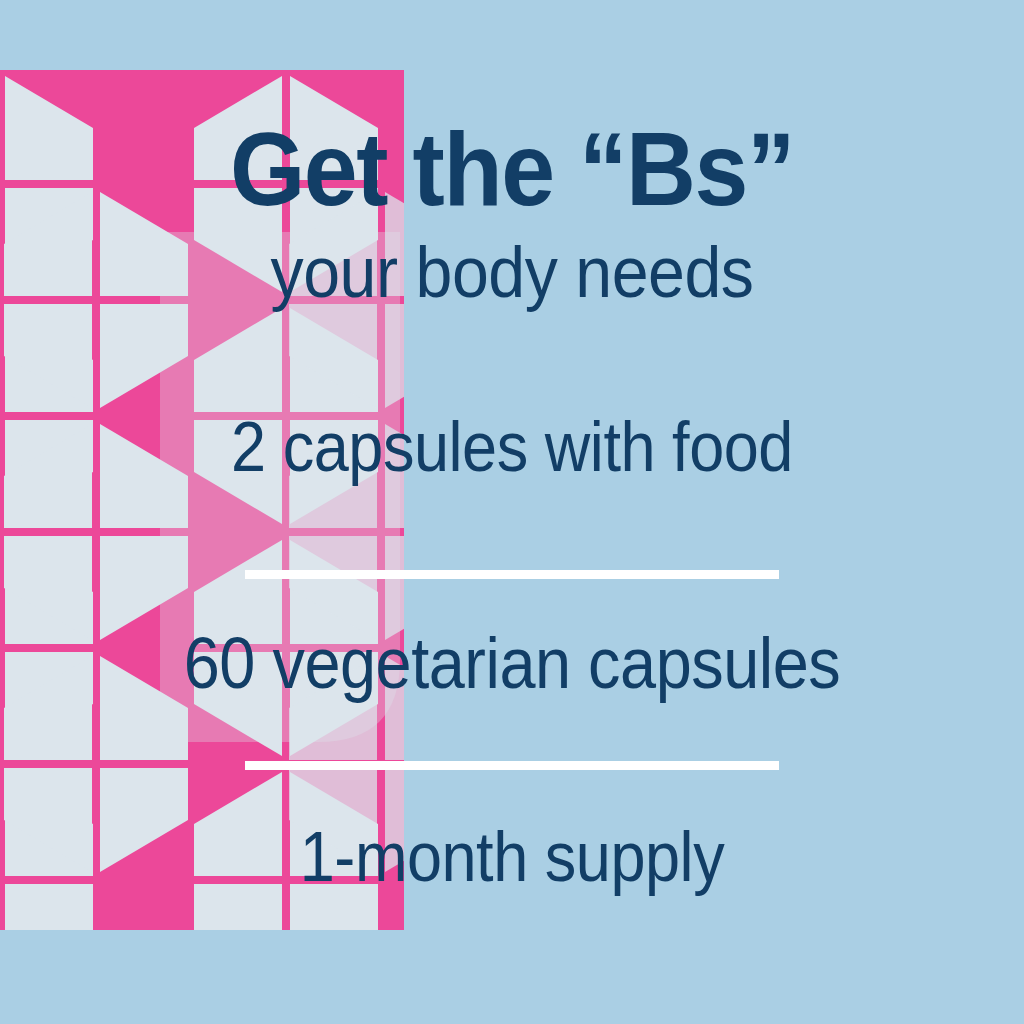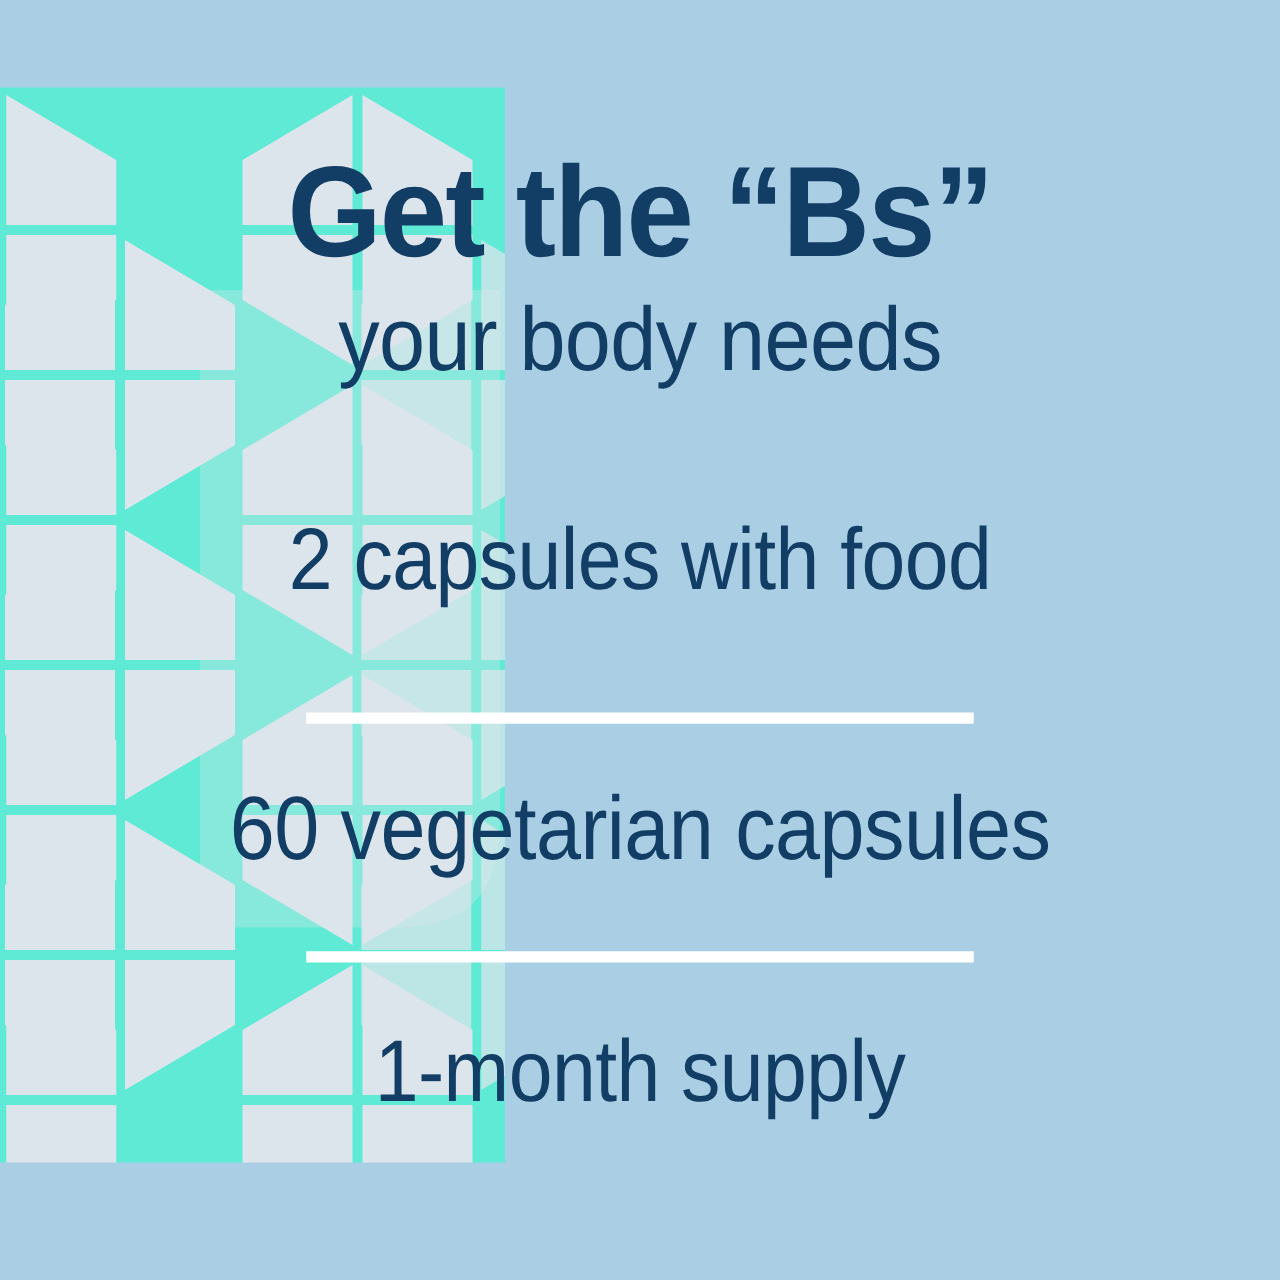--- a/index.html
+++ b/index.html
@@ -11,21 +11,21 @@
     width: 1024px;
     height: 1024px;
     overflow: hidden;
     font-family: "Liberation Sans", sans-serif;
   }
 
   #poster {
     position: relative;
     width: 1024px;
     height: 1024px;
-    background: #5eead4;
+    background: #ec4899;
     overflow: hidden;
   }
 
   
   #pattern-layer {
     position: absolute;
     left: 0;
     top: 0;
     width: 1024px;
     height: 1024px;

